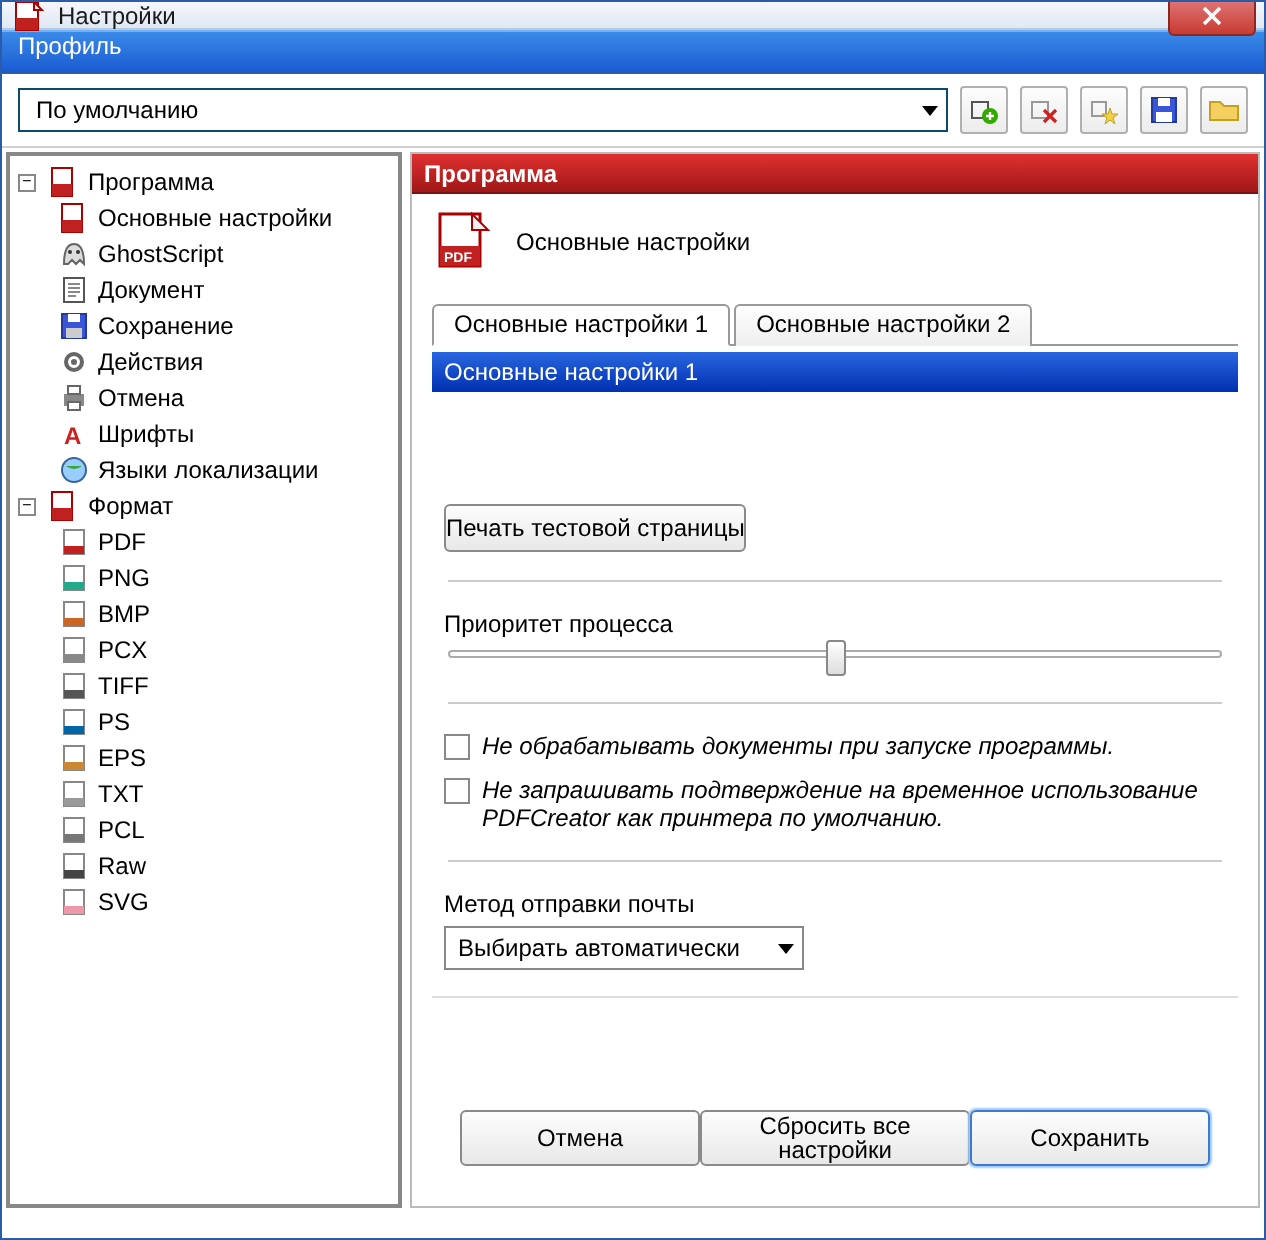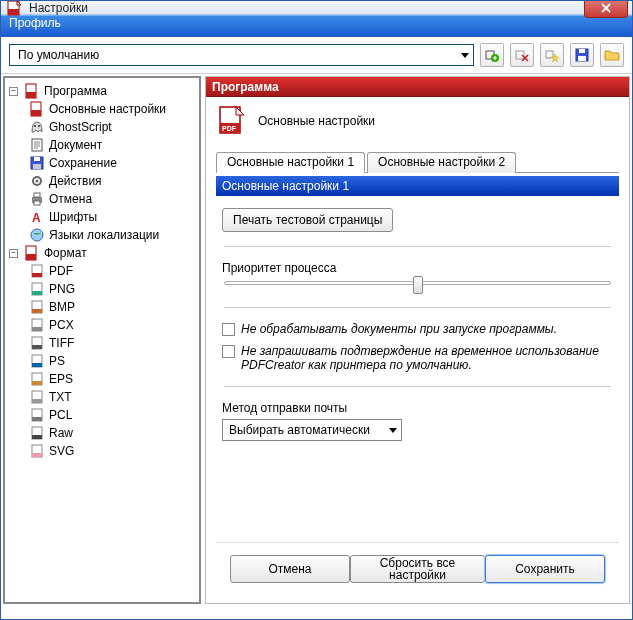--- a/index.html
+++ b/index.html
@@ -177,22 +177,23 @@
     gap:14px;
   }
   .btn {
     min-width:110px;
     height:24px;
     background: linear-gradient(#fdfdfd,#e8e8e8);
     border:1px solid #8a8a8a;
     border-radius:3px;
     cursor:pointer;
     font-size:12px;
-    padding:0 10px;
+    padding:0 0;
     font-family:inherit;
+    margin-top:44px;
   }
   .btn.primary {
     border:1px solid #3a7ad0;
     box-shadow:0 0 1px 1px #a0c8f8;
   }
   .hr { height:1px; background:#ccc; margin:0 2px; }
   .field-label { font-size:12px; margin-bottom:4px; }
   .slider-track {
     height:4px;
     background:#fff;

